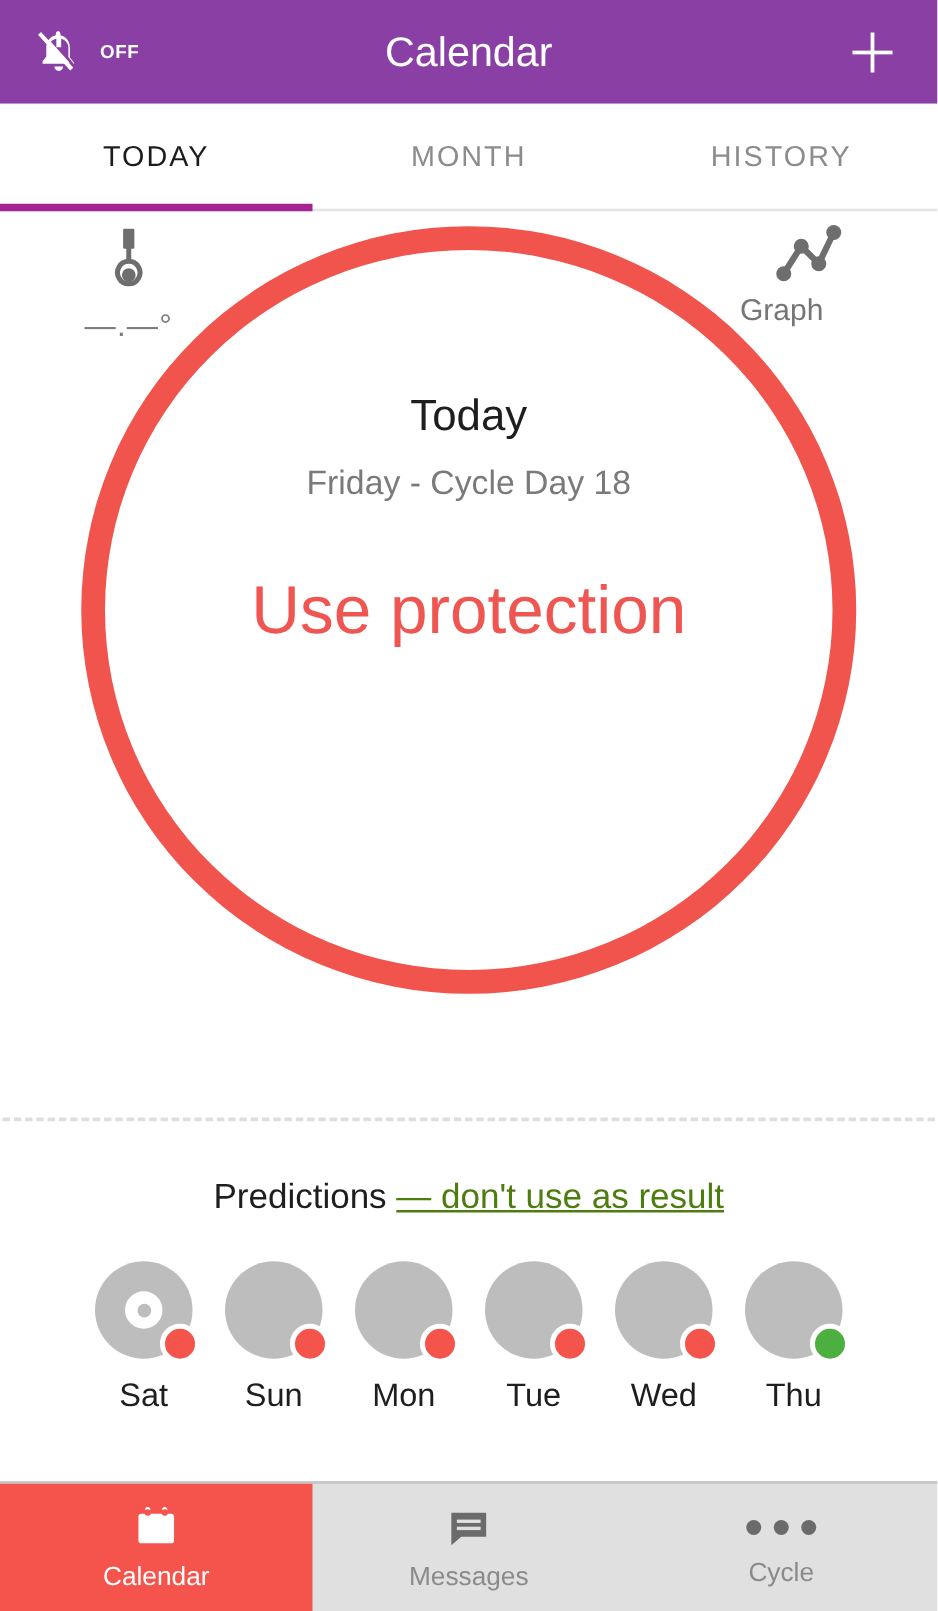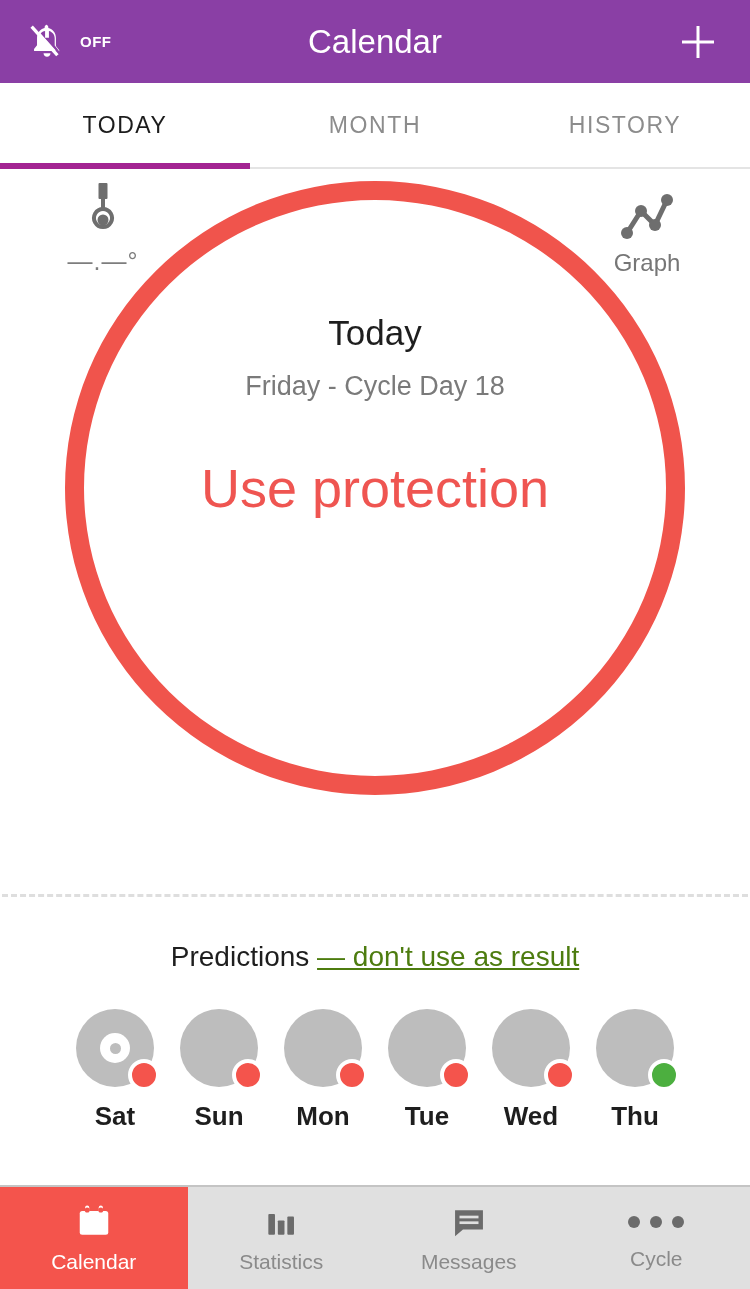--- a/index.html
+++ b/index.html
@@ -66,22 +66,22 @@
   .temp-widget{
     position:absolute; left:48px; top:10px;
     width:110px; text-align:center; cursor:pointer;
   }
   .temp-icon{ display:block; margin:0 auto; }
   .temp-value{
     margin-top:8px; font-size:25px; color:#7d7d7d;
     letter-spacing:1px; font-family:"Liberation Sans", sans-serif;
   }
   .graph-widget{
-    position:absolute; right:48px; top:22px;
-    width:110px; text-align:center; cursor:pointer;
+    position:absolute; right:48px; top:8px;
+    width:110px; cursor:pointer;
   }
   .graph-icon{ display:block; margin:0 auto; }
   .graph-label{
     margin-top:6px; font-size:24px; color:#767676;
   }
 
   .ring{
     position:absolute;
     left:65px; top:12px;
     width:620px; height:614px;
@@ -115,21 +115,21 @@
   .pred-section{ padding-top:44px; }
   .pred-title{
     text-align:center; font-size:28px; color:#1e1e1e;
   }
   .pred-title .muted{ color:#4d7c0f;text-decoration:underline; }
   .pred-row{
     display:flex; justify-content:center;
     gap:26px; margin-top:36px;
   }
   .pred-item{
-    width:78px; text-align:center; cursor:pointer;font-weight:bold;
+    width:78px; text-align:center; cursor:pointer;
   }
   .pred-circle{
     position:relative; width:78px; height:78px;
     border-radius:50%; background:#bdbdbd;
     margin:0 auto;
   }
   .pred-center-ring{
     position:absolute; left:50%; top:50%;
     transform:translate(-50%,-50%);
     width:30px; height:30px; border-radius:50%;
@@ -294,28 +294,20 @@
     <svg class="nav-icon" width="38" height="38" viewBox="0 0 24 24">
       <rect fill="#ffffff" x="3" y="5" width="18" height="15" rx="1.6"></rect>
       <rect fill="#ffffff" x="6.4" y="1.6" width="2.6" height="6" rx="1.3"></rect>
       <rect fill="#ffffff" x="15" y="1.6" width="2.6" height="6" rx="1.3"></rect>
       <circle fill="#f4544c" cx="7.7" cy="4.4" r="1.6"></circle>
       <circle fill="#f4544c" cx="16.3" cy="4.4" r="1.6"></circle>
     </svg>
     <span class="nav-label">Calendar</span>
   </div>
 
-  <div class="nav-item">
-    <svg class="nav-icon" width="38" height="38" viewBox="0 0 24 24">
-      <rect fill="#6b6b6b" x="4" y="7" width="4.2" height="13" rx="0.6"></rect>
-      <rect fill="#6b6b6b" x="10.0" y="11" width="4.2" height="9" rx="0.6"></rect>
-      <rect fill="#6b6b6b" x="16.0" y="8.5" width="4.2" height="11.5" rx="0.6"></rect>
-    </svg>
-    <span class="nav-label">Statistics</span>
-  </div>
 
   <div class="nav-item">
     <svg class="nav-icon" width="38" height="38" viewBox="0 0 24 24">
       <path fill="#6b6b6b" d="M3.2 4.5h17.6v12.2H8.2L3.2 21V4.5z"></path>
       <rect fill="#e0e0e0" x="6" y="8" width="12" height="1.7"></rect>
       <rect fill="#e0e0e0" x="6" y="11.6" width="12" height="1.7"></rect>
     </svg>
     <span class="nav-label">Messages</span>
   </div>
 

